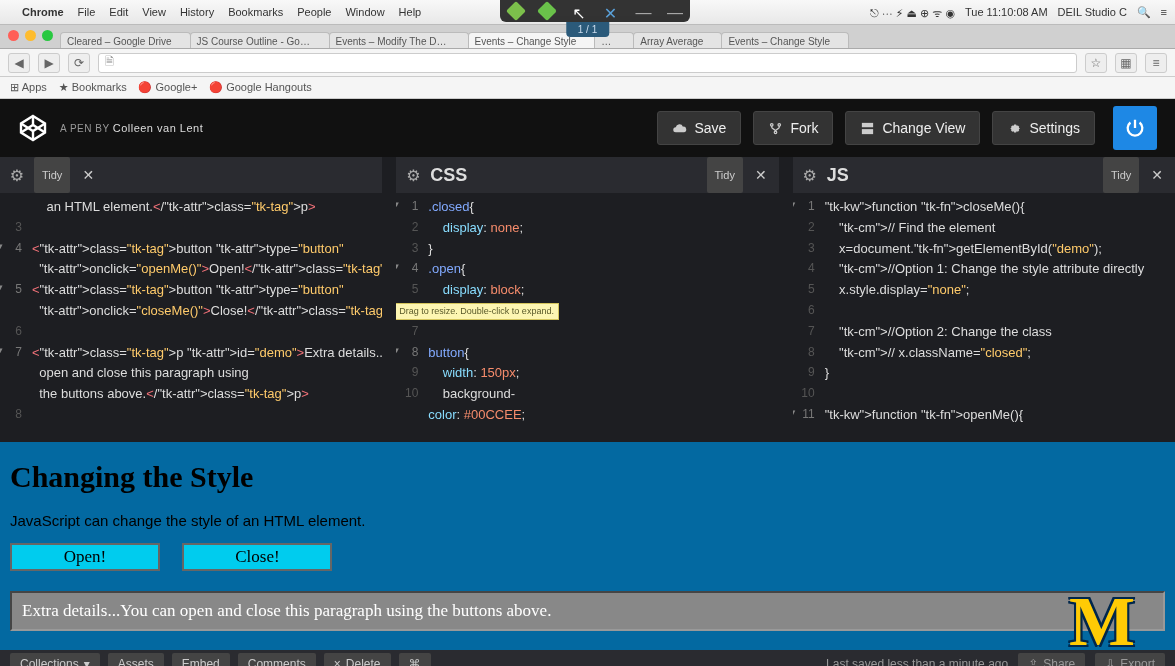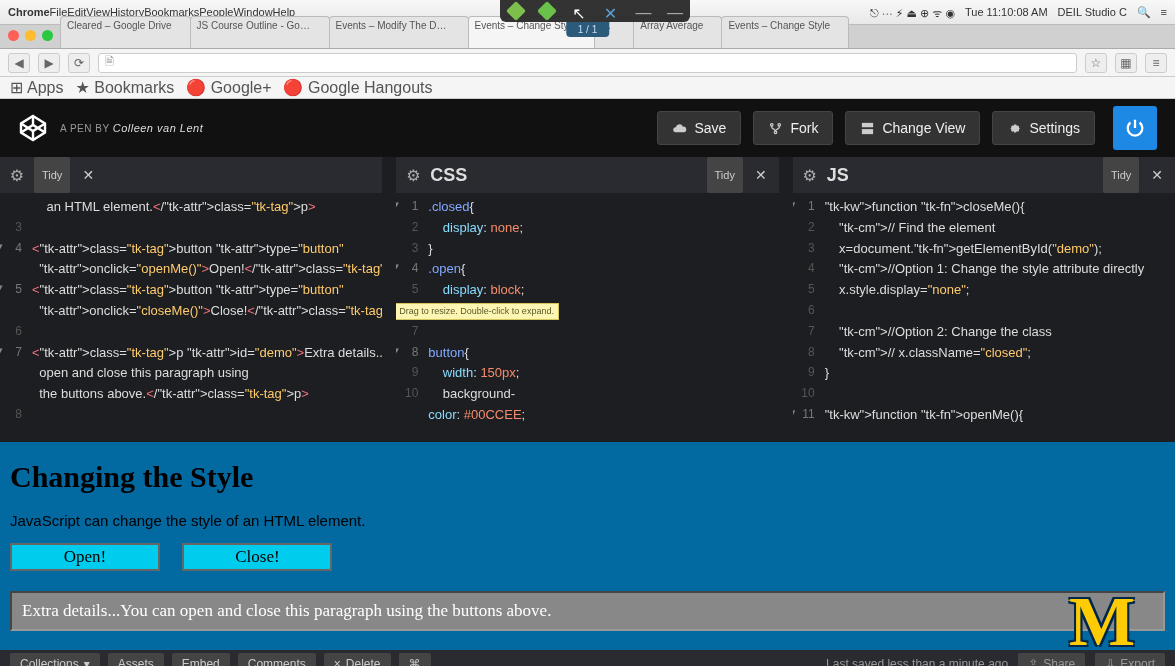--- a/index.html
+++ b/index.html
@@ -1,44 +1,44 @@
 <!DOCTYPE html>
 <html><head>
 <meta charset="utf-8">
 <style>
 * { margin: 0; padding: 0; box-sizing: border-box; font-family: -apple-system, "Helvetica Neue", Arial, sans-serif; }
 body { width: 1175px; height: 666px; background: #e8e8e8; overflow: hidden; position: relative; }
 
 
-.menubar { height: 20px; background: linear-gradient(#f8f8f8,#e8e8e8); display: flex; align-items: center; font-size: 11px; color: #333; padding: 12px 8px; border-bottom: 1px solid #bbb; }
+.menubar { height: 20px; background: linear-gradient(#f8f8f8,#e8e8e8); display: flex; align-items: center; font-size: 11px; color: #333; padding: 12px 8px; gap: 14px; border-bottom: 1px solid #bbb; }
 .menubar .apple { font-size: 13px; }
 .menubar .right { margin-left: auto; display: flex; gap: 10px; align-items: center; }
 .menubar .appname { font-weight: bold; }
 
 
 .tabstrip { height: 24px; background: #d0d0d0; display: flex; align-items: flex-end; padding-left: 60px; gap: 0; position: relative; border-bottom: 1px solid #aaa; }
 .traffic { position: absolute; left: 8px; top: 5px; display: flex; gap: 6px; }
 .traffic span { width: 11px; height: 11px; border-radius: 50%; display: inline-block; }
 .tl-red { background: #ff5f57; } .tl-yel { background: #febc2e; } .tl-grn { background: #28c840; }
-.btab { background: #e4e4e4; border: 1px solid #bbb; border-bottom: none; border-radius: 4px 4px 0 0; font-size: 10px; padding: 3px 18px 3px 6px; color: #555; max-width: 140px; white-space: nowrap; overflow: hidden; text-overflow: ellipsis; margin-right: -1px; height: 32px; position: relative; }
+.btab { background: #e4e4e4; border: 1px solid #bbb; border-bottom: none; border-radius: 4px 4px 0 0; font-size: 10px; padding: 3px 18px 3px 6px; color: #555; max-width: 140px; white-space: nowrap; overflow: hidden; text-overflow: ellipsis; margin-right: -1px; height: 16px; position: relative; }
 .btab.active { background: #f5f5f5; }
 .pagecount { position: absolute; left: 50%; top: 22px; transform: translateX(-50%); background: #2b5a7a; color: #cde; font-size: 10px; padding: 2px 12px; border-radius: 0 0 4px 4px; z-index: 100; }
 
 
 .urlbar { height: 28px; background: #f5f5f5; display: flex; align-items: center; padding: 0 8px; gap: 8px; border-bottom: 1px solid #ccc; }
 .navbtn { width: 22px; height: 20px; background: #eee; border: 1px solid #ccc; border-radius: 3px; display: flex; align-items: center; justify-content: center; font-size: 12px; color: #666; }
 .urlfield { flex: 1; background: #fff; border: 1px solid #ccc; border-radius: 3px; height: 20px; font-size: 11px; padding: 0 6px; color: #333; display: flex; align-items: center; }
-.bookbar { height: 22px; background: #f5f5f5; display: flex; align-items: center; gap: 12px; padding: 0 10px; font-size: 16px; color: #555; border-bottom: 1px solid #ccc; }
+.bookbar { height: 22px; background: #f5f5f5; display: flex; align-items: center; gap: 12px; padding: 0 10px; font-size: 11px; color: #555; border-bottom: 1px solid #ccc; }
 
 
 .cp-header { height: 58px; background: #111; display: flex; align-items: center; padding: 0 18px; gap: 12px; color: #fff; }
 .cp-logo { width: 30px; height: 30px; display: flex; align-items: center; }
 .cp-title { font-size: 19px; font-weight: 500; }
 .cp-sub { font-size: 10px; color: #999; text-transform: uppercase; letter-spacing: 0.5px; }
-.cp-sub .auth { color: #ddd; text-transform: none; font-size: 11px; font-style: italic; }
+.cp-sub .auth { color: #ddd; text-transform: none; font-size: 11px; }
 .cp-header .spacer { flex: 1; }
 .cp-btn { background: #333; border: 1px solid #444; color: #eee; padding: 8px 14px; border-radius: 3px; font-size: 14px; display: flex; align-items: center; gap: 7px; }
 .cp-btn svg { width: 15px; height: 15px; }
 .power { width: 44px; height: 44px; background: #1e88e5; border-radius: 3px; display: flex; align-items: center; justify-content: center; margin-left: 6px; }
 
 
 .editors { height: 285px; background: #1d1e22; display: flex; gap: 14px; padding: 0 0 0 0; }
 .pane { flex: 1; display: flex; flex-direction: column; min-width: 0; background: #1d1e22; }
 .pane-head { height: 36px; background: #2a2b30; display: flex; align-items: center; padding: 0 6px; gap: 6px; }
 .gear { width: 22px; height: 22px; display: flex; align-items: center; justify-content: center; color: #aaa; }

